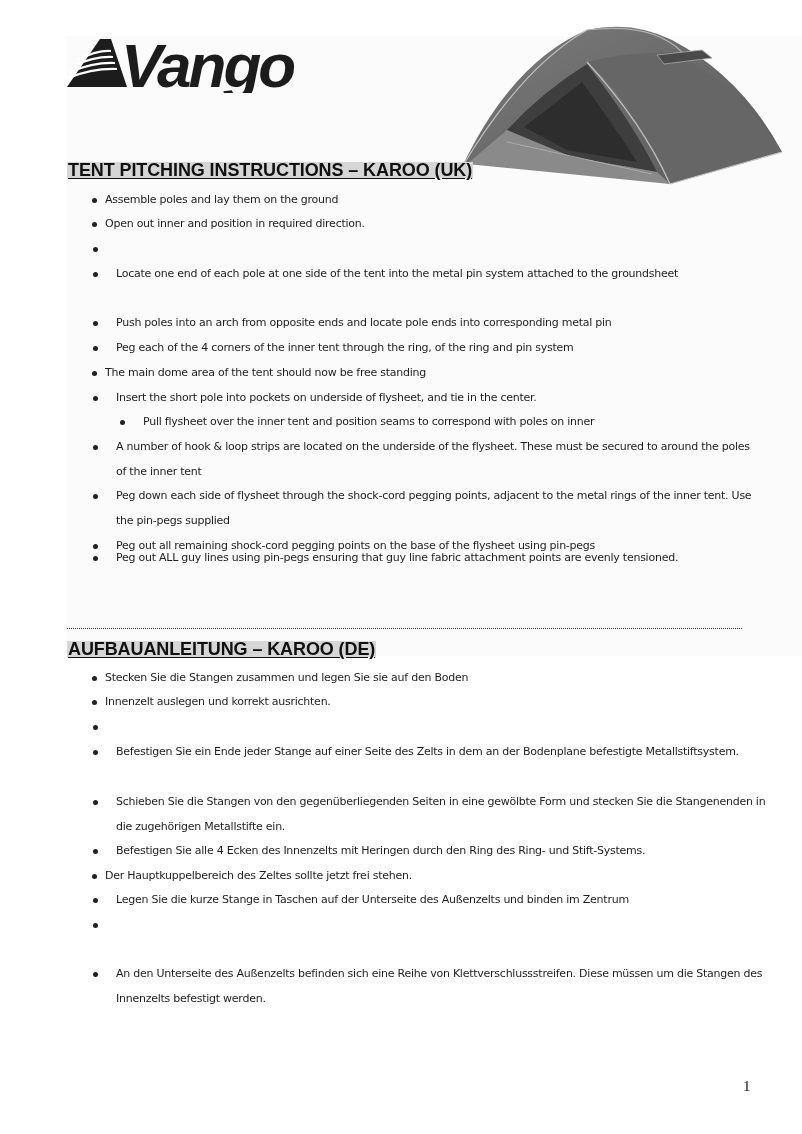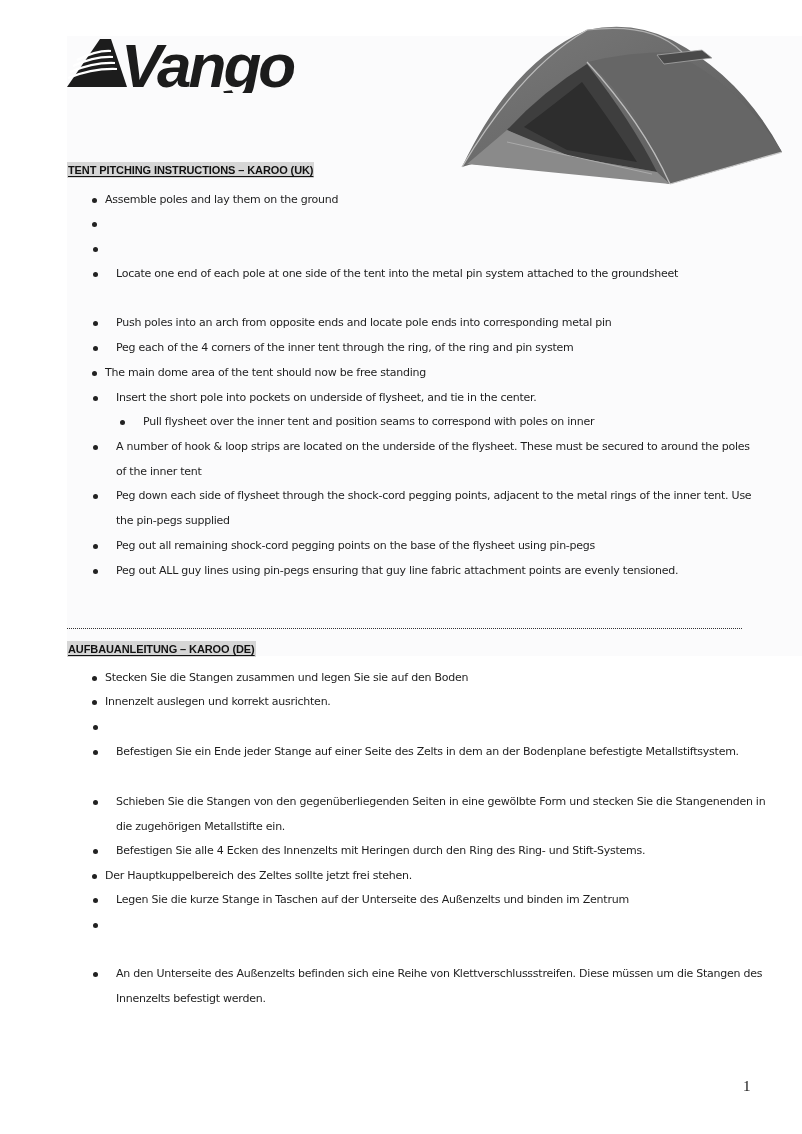--- a/index.html
+++ b/index.html
@@ -15,21 +15,21 @@
   }
   .logo {
     position: absolute; left: 67px; top: 33px; width: 270px; height: 60px;
   }
   .tent {
     position: absolute; left: 452px; top: 22px; width: 330px; height: 175px;
   }
   .heading {
     position: absolute; left: 67px;
     font-family: "Liberation Sans", sans-serif;
-    font-weight: bold; font-size: 11px; letter-spacing: -0.1px;
+    font-weight: bold; font-size: 18px; letter-spacing: -0.1px;
     text-decoration: underline; text-underline-offset: 2px;
     background: #d6d6d6; padding: 0 1px; line-height: 16px;
     color: #111;
   }
   .bullets { position: absolute; left: 0; top: 0; width: 802px; }
   .item {
     position: absolute; font-size: 11px; line-height: 24.6px;
     color: #1e1e1e; letter-spacing: -0.25px;
     font-family: "DejaVu Sans", sans-serif;
   }
@@ -94,32 +94,32 @@
   <path d="M218,162 L330,130" stroke="#c8c8c8" stroke-width="1.3" fill="none"></path>
   <path d="M135,8 Q200,0 230,30" stroke="#b0b0b0" stroke-width="1.2" fill="none"></path>
 
   <path d="M205,33 L250,28 L260,36 L212,42 Z" fill="#4a4a4a" stroke="#aaa" stroke-width="0.8"></path>
 </svg>
 
 <div class="heading" style="top:162px;">TENT PITCHING INSTRUCTIONS – KAROO (UK)</div>
 
 <div class="bullets">
   <div class="item compact" style="top:188px;"><span class="dot"></span><span>Assemble poles and lay them on the ground</span></div>
-  <div class="item compact" style="top:212px;"><span class="dot"></span></div>
+  <div class="item compact" style="top:212px;"><span class="dot"></span><span>Open out inner and position in required direction.</span></div>
   <div class="item wide" style="top:237px;"><span class="dot"></span></div>
   <div class="item wide" style="top:262px;"><span class="dot"></span><span>Locate one end of each pole at one side of the tent into the metal pin system attached to the groundsheet</span></div>
   <div class="item wide" style="top:311px;"><span class="dot"></span><span>Push poles into an arch from opposite ends and locate pole ends into corresponding metal pin</span></div>
   <div class="item wide" style="top:336px;"><span class="dot"></span><span>Peg each of the 4 corners of the inner tent through the ring, of the ring and pin system</span></div>
   <div class="item compact" style="top:361px;"><span class="dot"></span><span>The main dome area of the tent should now be free standing</span></div>
   <div class="item wide" style="top:386px;"><span class="dot"></span><span>Insert the short pole into pockets on underside of flysheet, and tie in the center.</span></div>
   <div class="item wide" style="top:410px;margin-left:27px;"><span class="dot"></span><span>Pull flysheet over the inner tent and position seams to correspond with poles on inner</span></div>
   <div class="item wide" style="top:435px;"><span class="dot"></span><span>A number of hook &amp; loop strips are located on the underside of the flysheet. These must be secured to around the poles of the inner tent</span></div>
   <div class="item wide" style="top:484px;"><span class="dot"></span><span>Peg down each side of flysheet through the shock-cord pegging points, adjacent to the metal rings of the inner tent. Use the pin-pegs supplied</span></div>
   <div class="item wide" style="top:534px;"><span class="dot"></span><span>Peg out all remaining shock-cord pegging points on the base of the flysheet using pin-pegs</span></div>
-  <div class="item wide" style="top:559px;"><span class="dot"></span><span>Peg out ALL guy lines using pin-pegs ensuring that guy line fabric attachment points are evenly tensioned.</span></div>
+  <div class="item wide" style="top:546px;"><span class="dot"></span><span>Peg out ALL guy lines using pin-pegs ensuring that guy line fabric attachment points are evenly tensioned.</span></div>
 </div>
 
 <div class="separator"></div>
 
 <div class="heading" style="top:641px;">AUFBAUANLEITUNG – KAROO (DE)</div>
 
 <div class="bullets">
   <div class="item compact" style="top:666px;"><span class="dot"></span><span>Stecken Sie die Stangen zusammen und legen Sie sie auf den Boden</span></div>
   <div class="item compact" style="top:690px;"><span class="dot"></span><span>Innenzelt auslegen und korrekt ausrichten.</span></div>
   <div class="item wide" style="top:715px; width:650px;"><span class="dot"></span></div>

